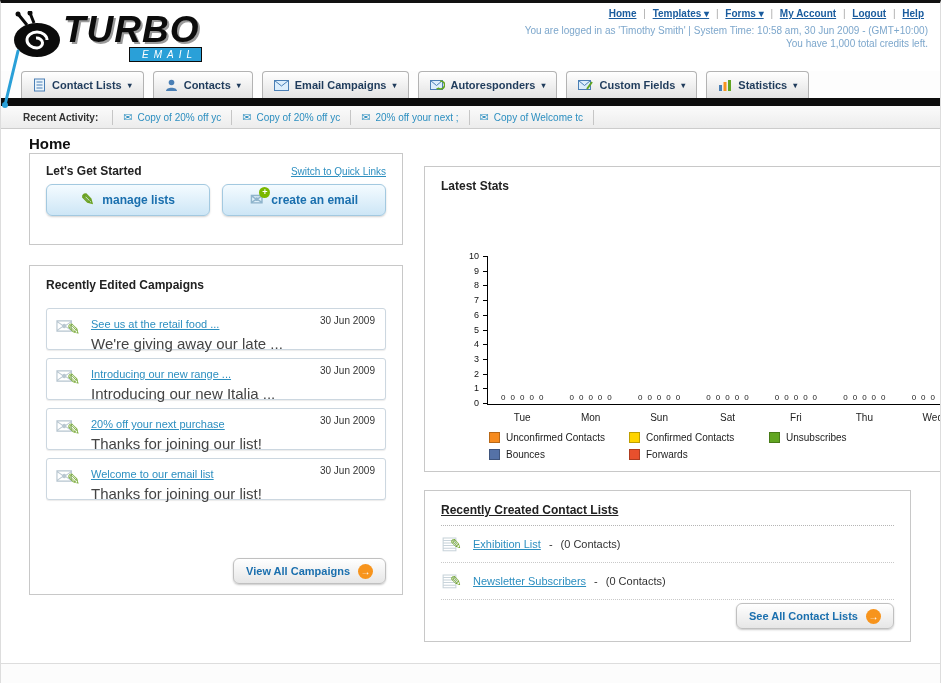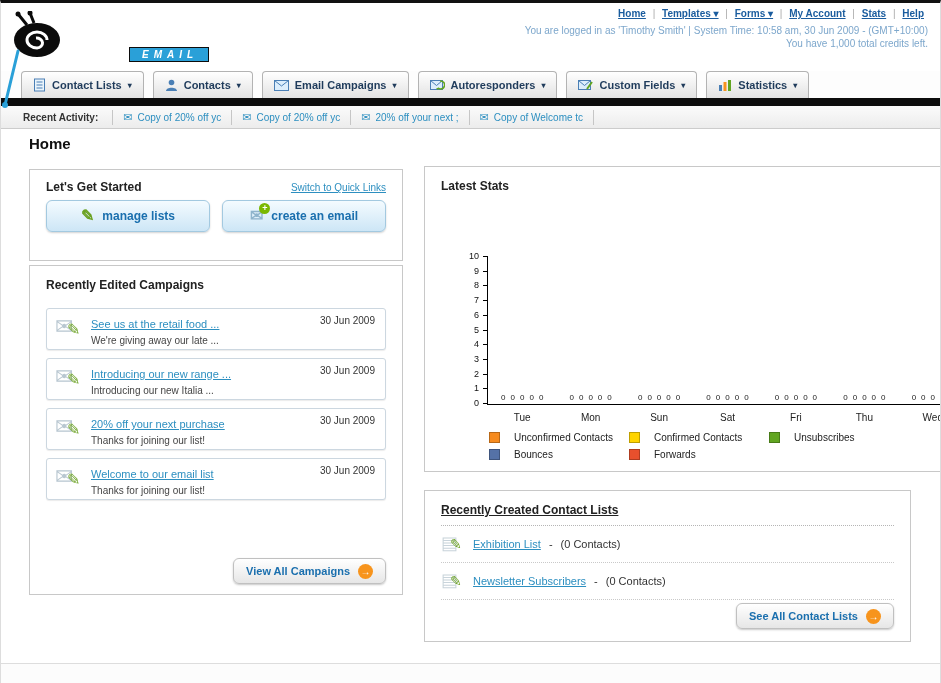--- a/index.html
+++ b/index.html
@@ -4,21 +4,21 @@
 <style>
   *{margin:0;padding:0;box-sizing:border-box;}
   body{font-family:"Liberation Sans",sans-serif;background:#fff;}
   #page{position:relative;width:941px;height:683px;background:#fff;overflow:hidden;border-top:3px solid #111;border-left:1px solid #ddd;border-right:1px solid #ddd;}
 
   
   #header{position:absolute;top:0;left:0;right:0;height:66px;background:#fff;}
   #logo{position:absolute;left:10px;top:4px;width:280px;height:56px;cursor:pointer;}
   #logo-snail{position:absolute;left:0;top:4px;}
   #logo-turbo{position:absolute;left:52px;top:2px;font-size:37px;font-weight:bold;font-style:italic;letter-spacing:1px;color:#0c0c0c;text-shadow:2px 2px 0 #9a9a9a;}
-  #logo-email{position:absolute;left:118px;top:40px;background:#2aa0d8;color:#fff;border:1px solid #0c0c0c;font-size:10px;font-weight:bold;font-style:italic;letter-spacing:5px;padding:1px 10px 1px 12px;}
+  #logo-email{position:absolute;left:118px;top:40px;background:#2aa0d8;color:#fff;border:1px solid #0c0c0c;font-size:10px;font-weight:normal;font-style:italic;letter-spacing:5px;padding:1px 4px 1px 12px;}
   #swoosh{position:absolute;left:0;top:44px;z-index:5;}
   #corner-dot{position:absolute;right:0px;top:4px;width:11px;height:11px;border-radius:50%;background:#2a9fd8;}
   #top-links{position:absolute;top:5px;right:12px;font-size:10px;color:#999;white-space:nowrap;}
   #top-links .lnk{color:#1a5c9e;font-weight:bold;text-decoration:underline;cursor:pointer;margin:0 4px;}
   #top-links .sep{color:#aaa;}
   #login-info{position:absolute;top:22px;right:12px;font-size:10px;color:#7da7cc;}
   #credits-info{position:absolute;top:35px;right:12px;font-size:10px;color:#7da7cc;}
 
   
   #main-nav{position:absolute;top:68px;left:0;right:0;height:27px;padding-left:20px;background:#fdfdfd;}
@@ -34,21 +34,21 @@
   .activity-item{display:flex;align-items:center;padding:0 10px;border-right:1px solid #c6c6c6;color:#2d8fc0;cursor:pointer;white-space:nowrap;}
   .activity-item:first-child{border-left:1px solid #c6c6c6;}
   .activity-item .env{color:#2d8fc0;margin-right:5px;font-size:11px;}
 
   
   #page-title{position:absolute;top:132px;left:28px;font-size:15px;font-weight:bold;color:#111;}
   .panel{position:absolute;background:#fff;border:1px solid #c8c8c8;}
   .panel-hd{padding:12px 16px 6px;font-size:12px;font-weight:bold;color:#222;}
 
   
-  #get-started{left:28px;top:166px;width:374px;height:92px;}
+  #get-started{left:28px;top:150px;width:374px;height:92px;}
   .gs-hd{display:flex;justify-content:space-between;align-items:baseline;padding:10px 16px 4px;}
   #gs-title{font-size:12px;font-weight:bold;color:#222;}
   #gs-switch{font-size:10px;color:#2d8fc0;text-decoration:underline;cursor:pointer;}
   .gs-buttons{display:flex;gap:12px;padding:2px 16px 0;}
   .gs-btn{flex:1;height:32px;display:flex;align-items:center;justify-content:center;gap:8px;background:linear-gradient(#f4fbff,#cde6f6);border:1px solid #a3c9e0;border-radius:6px;box-shadow:0 1px 2px rgba(0,0,0,0.18);font-size:12px;font-weight:bold;color:#1a6fae;cursor:pointer;}
   .gs-ic{color:#6aa121;font-size:16px;line-height:16px;}
   .gs-ic.env{color:#8fb4cc;position:relative;}
   .plus-badge{position:absolute;right:-7px;top:-5px;width:11px;height:11px;background:#7ab800;border-radius:50%;color:#fff;font-size:9px;line-height:11px;text-align:center;font-weight:bold;}
 
   
@@ -56,39 +56,39 @@
   #campaign-filters{display:flex;align-items:center;height:23px;background:#d8ebf8;margin-top:4px;padding-left:16px;font-size:10px;gap:2px;}
   #filters-label{font-weight:bold;color:#333;margin-right:6px;}
   .filter{padding:3px 8px;color:#2d8fc0;cursor:pointer;}
   .filter.active{background:#bcdcf2;color:#1a5c94;font-weight:bold;border-radius:2px;}
   #campaign-list{padding:10px 16px 0;}
   .campaign-row{position:relative;height:42px;border:1px solid #ccd7e0;border-radius:3px;margin-bottom:8px;box-shadow:0 1px 1px rgba(0,0,0,0.08);padding:5px 8px 0 44px;background:#fff;}
   .c-icon{position:absolute;left:8px;top:7px;width:30px;height:26px;}
   .ci-env{color:#b9c7d1;font-size:22px;line-height:22px;}
   .ci-pen{position:absolute;left:12px;top:4px;color:#6aa121;font-size:16px;}
   .c-title{font-size:11px;color:#2d8fc0;text-decoration:underline;cursor:pointer;display:inline-block;}
-  .c-sub{font-size:10px;color:#444;margin-top:3px;}
+  .c-sub{font-size:15px;color:#444;margin-top:3px;}
   .c-date{position:absolute;right:10px;top:6px;font-size:10px;color:#333;}
   .cta-btn{position:absolute;display:flex;align-items:center;gap:8px;height:26px;padding:0 12px;background:linear-gradient(#ffffff,#e6e6e6);border:1px solid #c0c0c0;border-radius:6px;box-shadow:0 1px 2px rgba(0,0,0,0.22);font-size:11px;font-weight:bold;color:#1a6fae;cursor:pointer;}
   #view-all-btn{right:16px;bottom:10px;}
   .arrow-circle{width:15px;height:15px;border-radius:50%;background:#f7941d;color:#fff;font-size:10px;line-height:15px;text-align:center;font-weight:bold;}
 
   
   #stats-panel{left:423px;top:163px;width:560px;height:306px;}
   #stats-select{position:absolute;top:29px;left:16px;right:16px;height:20px;border:1px solid #7f9db9;background:#fff;font-size:11px;color:#222;display:flex;align-items:center;justify-content:space-between;padding:0 2px 0 6px;cursor:pointer;}
   .select-arrow{width:16px;height:16px;background:linear-gradient(#f6f6f6,#d9d9d9);border:1px solid #a9a9a9;font-size:7px;text-align:center;line-height:14px;color:#333;}
   #chart-plot{position:absolute;left:62px;right:16px;top:90px;height:148px;border-left:1px solid #000;border-bottom:1px solid #000;}
   .ytick{position:absolute;left:-5px;width:5px;height:1px;background:#000;}
   .ytick-lbl{position:absolute;right:9px;top:-5px;font-size:9px;color:#111;}
   .cgroup{position:absolute;bottom:0;height:100%;}
   .vals{position:absolute;bottom:2px;left:0;right:0;text-align:center;font-size:8px;color:#222;white-space:nowrap;}
   .vals span{margin:0 2.5px;}
   .cat{position:absolute;bottom:-19px;left:0;right:0;text-align:center;font-size:10px;color:#222;}
   #legend{position:absolute;top:265px;left:64px;display:grid;grid-template-columns:140px 140px 160px;gap:6px 0;font-size:10px;color:#222;}
-  .leg-item{display:flex;align-items:center;gap:14px;}
+  .leg-item{display:flex;align-items:center;gap:6px;}
   .leg-swatch{width:11px;height:11px;border:1px solid rgba(0,0,0,0.25);}
 
   
   #lists-panel{left:423px;top:487px;width:487px;height:152px;}
   #lists-panel .panel-hd{margin:0 16px;padding:12px 0 8px;border-bottom:1px dotted #b5b5b5;text-decoration:underline;}
   .list-row{display:flex;align-items:center;gap:8px;margin:0 16px;padding:8px 0;border-bottom:1px dotted #c9c9c9;font-size:11px;}
   .l-icon{position:relative;width:24px;height:20px;}
   .li-doc{color:#c9d4db;font-size:18px;line-height:18px;}
   .li-pen{position:absolute;left:9px;top:2px;color:#6aa121;font-size:14px;}
   .l-name{color:#2d8fc0;text-decoration:underline;cursor:pointer;}
@@ -112,23 +112,24 @@
   <div id="header">
     <div id="logo">
       <svg id="logo-snail" width="52" height="48" viewBox="0 0 52 48">
         <line x1="16" y1="14" x2="7" y2="3" stroke="#0b0b0b" stroke-width="3"></line>
         <line x1="23" y1="12" x2="19" y2="2" stroke="#0b0b0b" stroke-width="3"></line>
         <circle cx="7" cy="3" r="2.5" fill="#0b0b0b"></circle>
         <circle cx="19" cy="2" r="2.5" fill="#0b0b0b"></circle>
         <ellipse cx="26" cy="29" rx="23" ry="17" fill="#0b0b0b"></ellipse>
         <path d="M36 29 a10 8 0 1 0 -10 8 a6 5 0 1 0 -1 -10" fill="none" stroke="#ffffff" stroke-width="3"></path>
       </svg>
+      <span id="logo-turbo">TURBO</span>
       <span id="logo-email">EMAIL</span>
     </div>
-    <div id="top-links"><span class="lnk">Home</span><span class="sep"> | </span><span class="lnk">Templates ▾</span><span class="sep"> | </span><span class="lnk">Forms ▾</span><span class="sep"> | </span><span class="lnk">My Account</span><span class="sep"> | </span><span class="lnk">Stats</span><span class="sep"> | </span><span class="lnk">Help</span></div>
+    <div id="top-links"><span class="lnk">Home</span><span class="sep"> | </span><span class="lnk">Templates ▾</span><span class="sep"> | </span><span class="lnk">Forms ▾</span><span class="sep"> | </span><span class="lnk">My Account</span><span class="sep"> | </span><span class="lnk">Logout</span><span class="sep"> | </span><span class="lnk">Help</span></div>
     <div id="login-info">You are logged in as 'Timothy Smith' | System Time: 10:58 am, 30 Jun 2009 - (GMT+10:00)</div>
     <div id="credits-info">You have 1,000 total credits left.</div>
   </div>
 
   <div id="main-nav"><div class="tab">
         <span class="tab-ic">
           <svg width="13" height="14" viewBox="0 0 13 14">
             <rect x="1.5" y="1" width="10" height="12" fill="#eaf4fb" stroke="#4a7fb5"></rect>
             <line x1="3.5" y1="4" x2="9.5" y2="4" stroke="#4a7fb5"></line>
             <line x1="3.5" y1="7" x2="9.5" y2="7" stroke="#4a7fb5"></line>

